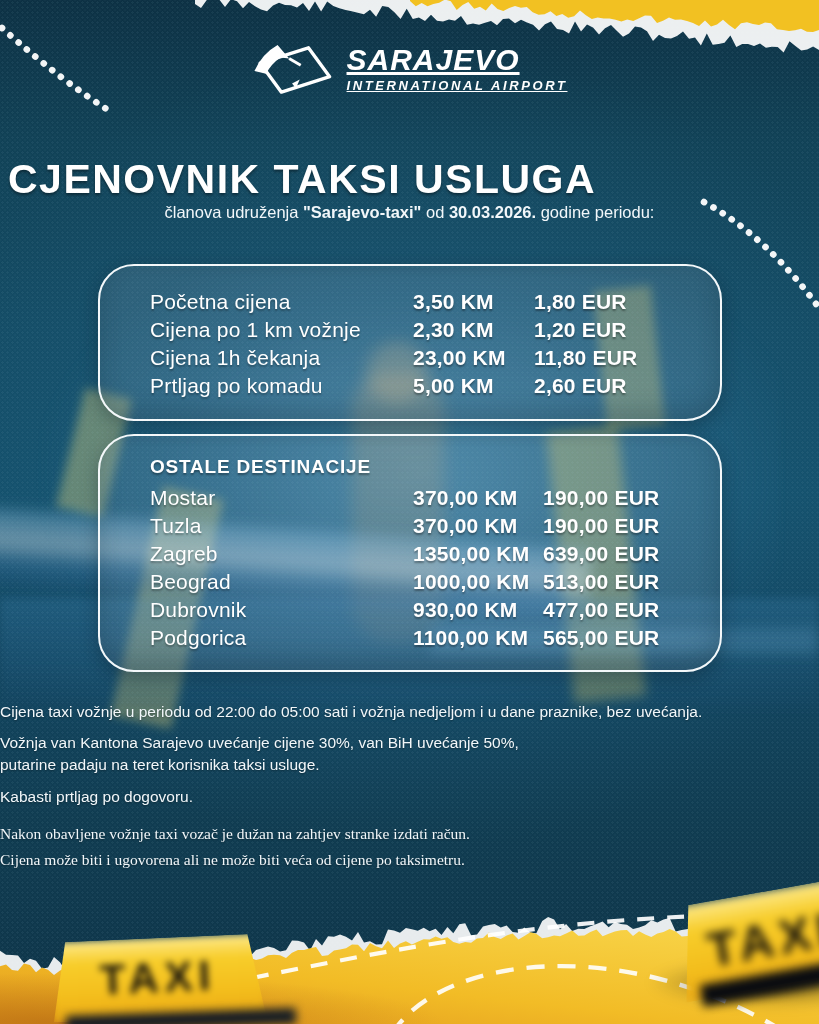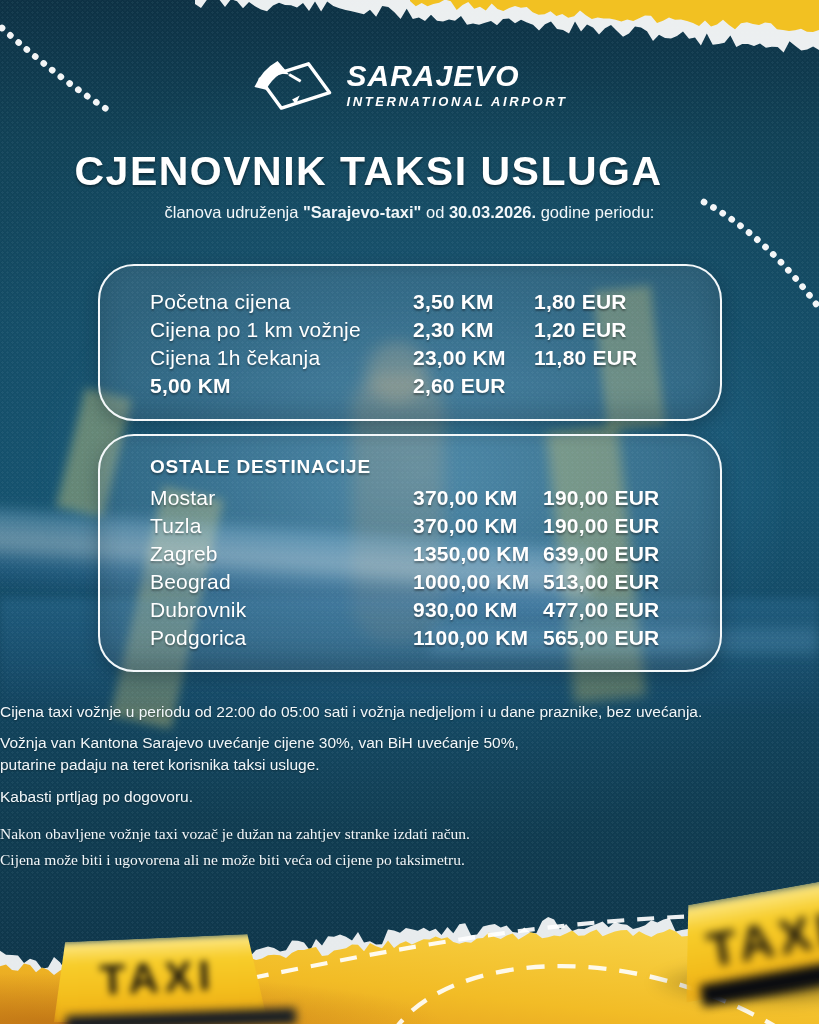--- a/index.html
+++ b/index.html
@@ -33,25 +33,25 @@
   .road{left:0;top:598px;width:819px;height:112px;filter:blur(4px);
     background:linear-gradient(180deg, rgba(65,135,185,.26), rgba(25,75,115,.10));}
   .streak{left:430px;top:628px;width:389px;height:26px;filter:blur(7px);background:rgba(140,205,245,.18);}
   
   .arcs{left:0;top:0;z-index:3;}
   .torn-top{left:195px;top:0;z-index:4;}
   .torn-bottom{left:0;top:914px;z-index:6;}
   .dashes{left:0;top:0;z-index:7;pointer-events:none;}
   
   .content{position:absolute;inset:0;z-index:5;}
-  .logo{position:absolute;left:0;top:58px;width:819px;display:flex;justify-content:center;align-items:center;gap:13px;}
+  .logo{position:absolute;left:0;top:42px;width:819px;display:flex;justify-content:center;align-items:center;gap:13px;text-decoration:underline;}
   .logo-text{text-align:left;}
   .logo-name{font-size:30px;font-weight:700;font-style:italic;letter-spacing:1px;line-height:30px;}
   .logo-tag{font-size:13px;font-weight:700;font-style:italic;letter-spacing:2.6px;margin-top:3px;}
-  .title{position:absolute;left:0;top:148px;width:737px;text-align:center;margin:0;
+  .title{position:absolute;left:0;top:148px;width:737px;margin:8px;
     font-size:41px;font-weight:700;letter-spacing:1.5px;text-shadow:0 2px 3px rgba(0,0,0,.4);}
   .subtitle{position:absolute;left:0;top:203px;width:819px;text-align:center;margin:0;font-size:16.5px;color:#f2f7fa;}
   .subtitle b{font-weight:700;}
   .pricebox{position:absolute;left:98px;width:624px;box-sizing:border-box;
     border:2.5px solid #f4f8fa;border-radius:36px;background:rgba(188,216,232,.14);
     box-shadow:inset 0 -10px 22px rgba(10,30,45,.22), 0 6px 18px rgba(5,20,30,.30);
     padding:22px 20px 0 50px;}
   .box-base{top:264px;height:157px;}
   .box-dest{top:434px;height:238px;padding-top:20px;}
   .prow{display:grid;grid-template-columns:263px 121px auto;align-items:center;height:28px;font-size:21px;}
@@ -134,20 +134,21 @@
         <span class="lbl">Cijena po 1 km vožnje</span>
         <span class="val">2,30 KM</span>
         <span class="val">1,20 EUR</span>
       </div>
       <div class="prow">
         <span class="lbl">Cijena 1h čekanja</span>
         <span class="val">23,00 KM</span>
         <span class="val">11,80 EUR</span>
       </div>
       <div class="prow">
+        <span class="lbl">Prtljag po komadu</span>
         <span class="val">5,00 KM</span>
         <span class="val">2,60 EUR</span>
       </div>
     </section>
 
     <section class="pricebox box-dest">
       <h2 class="dest-heading">OSTALE DESTINACIJE</h2>
       <div class="prow">
         <span class="lbl">Mostar</span>
         <span class="val">370,00 KM</span>

